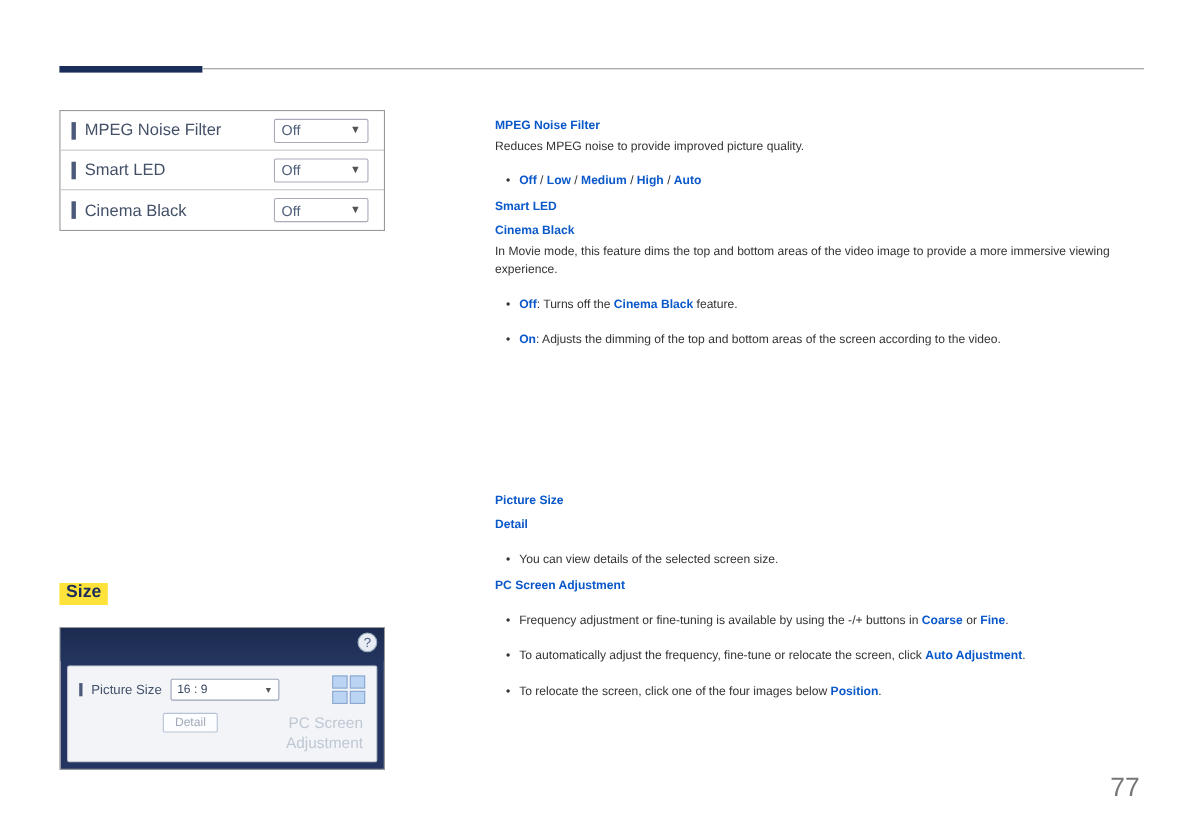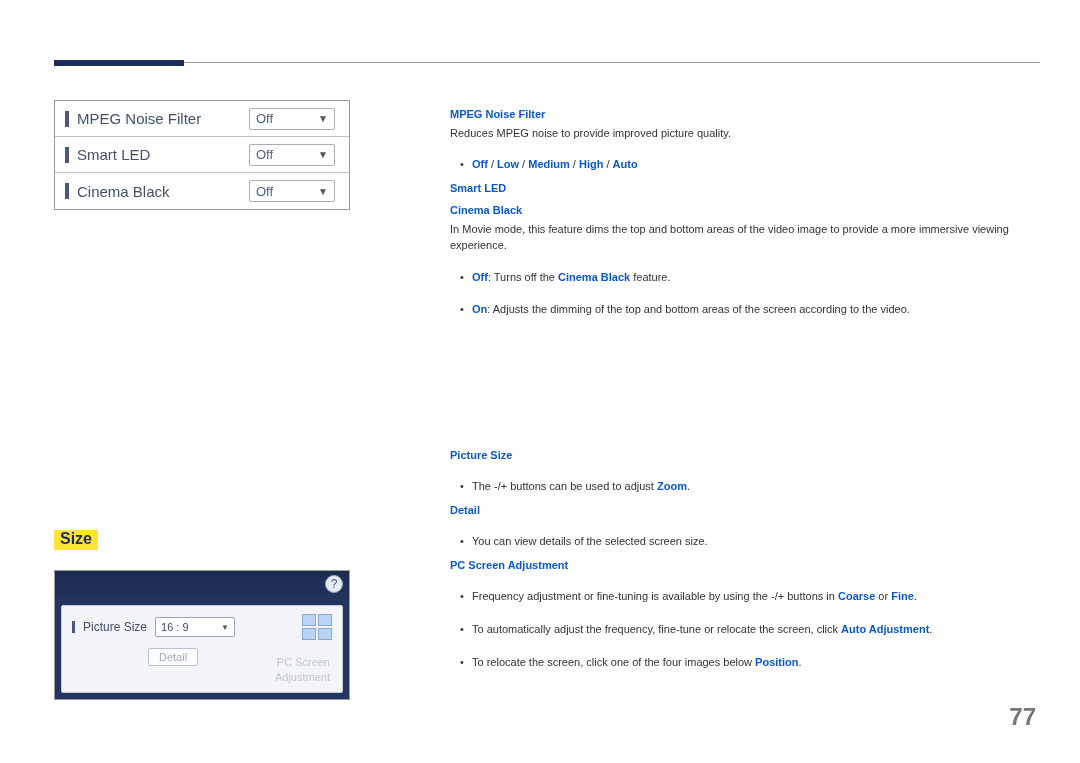--- a/index.html
+++ b/index.html
@@ -38,21 +38,21 @@
     left: 450px;
     top: 100px;
     right: 40px;
   }
   .page-num {
     position: absolute;
     right: 44px;
     bottom: 32px;
     font-size: 24px;
     color: #777;
-    font-weight: 700;
+    font-weight: 400;
   }
 
   
   .shot1 {
     border: 1px solid #999;
     width: 296px;
   }
   .shot1 .row {
     display: flex;
     align-items: center;
@@ -117,41 +117,41 @@
   }
   .shot2 .panel {
     position: absolute; left: 6px; right: 6px; top: 34px; bottom: 6px;
     background: #f2f4f7; border: 1px solid #c8ccd4; border-radius: 2px;
     padding: 8px 10px;
   }
   .shot2 .prow { display: flex; align-items: center; gap: 8px; }
   .shot2 .ptick { width: 3px; height: 12px; background: #4b5a7a; }
   .shot2 .plbl { font-size: 12px; color: #43506a; }
   .shot2 .pdd {
-    width: 80px; height: 20px; border: 1px solid #9aa4b8;
+    width: 99px; height: 20px; border: 1px solid #9aa4b8;
     background: #fff; border-radius: 2px;
     display: flex; align-items: center; justify-content: space-between;
     padding: 0 5px; font-size: 11px; color: #3a4866;
   }
   .shot2 .pdd .caret { font-size: 8px; color: #555; }
   .shot2 .gridicon {
     margin-left: auto;
     width: 30px; height: 26px;
     display: grid; grid-template-columns: 1fr 1fr; grid-template-rows: 1fr 1fr;
     gap: 2px;
   }
   .shot2 .gridicon div { background: #bcd4f3; border: 1px solid #8aa8d0; }
   .shot2 .detailbtn {
     display: inline-block; margin-top: 8px; margin-left: 76px;
     padding: 2px 10px; border: 1px solid #b8c2d4; border-radius: 2px;
     font-size: 11px; color: #a2a9b8; background: #fcfdfe;
   }
   .shot2 .ghost {
     position: absolute; right: 12px; bottom: 8px;
-    font-size: 11px; color: #c0c8d4; text-align: right; line-height: 1.3;
+    font-size: 14px; color: #c0c8d4; text-align: right; line-height: 1.3;
   }
 
   
   .right-col p { margin: 2px 0; line-height: 1.5; color: #333; }
   .right-col .bh { color: #0a58ca; font-weight: 600; margin-top: 6px; }
   .right-col ul { list-style: none; margin: 2px 0 6px 0; }
   .right-col li { position: relative; padding-left: 22px; line-height: 1.6; margin-top: 15px; }
   .right-col li::before {
     content: "•"; position: absolute; left: 10px; color: #333;
   }
@@ -239,21 +239,20 @@
   <p class="bh">Cinema Black</p>
   <p>In Movie mode, this feature dims the top and bottom areas of the video image to provide a more immersive viewing experience.</p>
   <ul>
     <li><span class="bb">Off</span><span>: Turns off the </span><span class="bb">Cinema Black</span><span> feature.</span></li>
     <li><span class="bb">On</span><span>: Adjusts the dimming of the top and bottom areas of the screen according to the video.</span></li>
   </ul>
 
   <div class="sec2">
     <p class="bh">Picture Size</p>
     <ul>
-      <li><span>The -/+ buttons can be used to adjust </span><span class="bb">Zoom</span><span>.</span></li>
     </ul>
 
     <p class="bh">Detail</p>
     <ul>
       <li>You can view details of the selected screen size.</li>
     </ul>
 
     <p class="bh">PC Screen Adjustment</p>
     <ul>
       <li><span>Frequency adjustment or fine-tuning is available by using the -/+ buttons in </span><span class="bb">Coarse</span><span> or </span><span class="bb">Fine</span><span>.</span></li>

